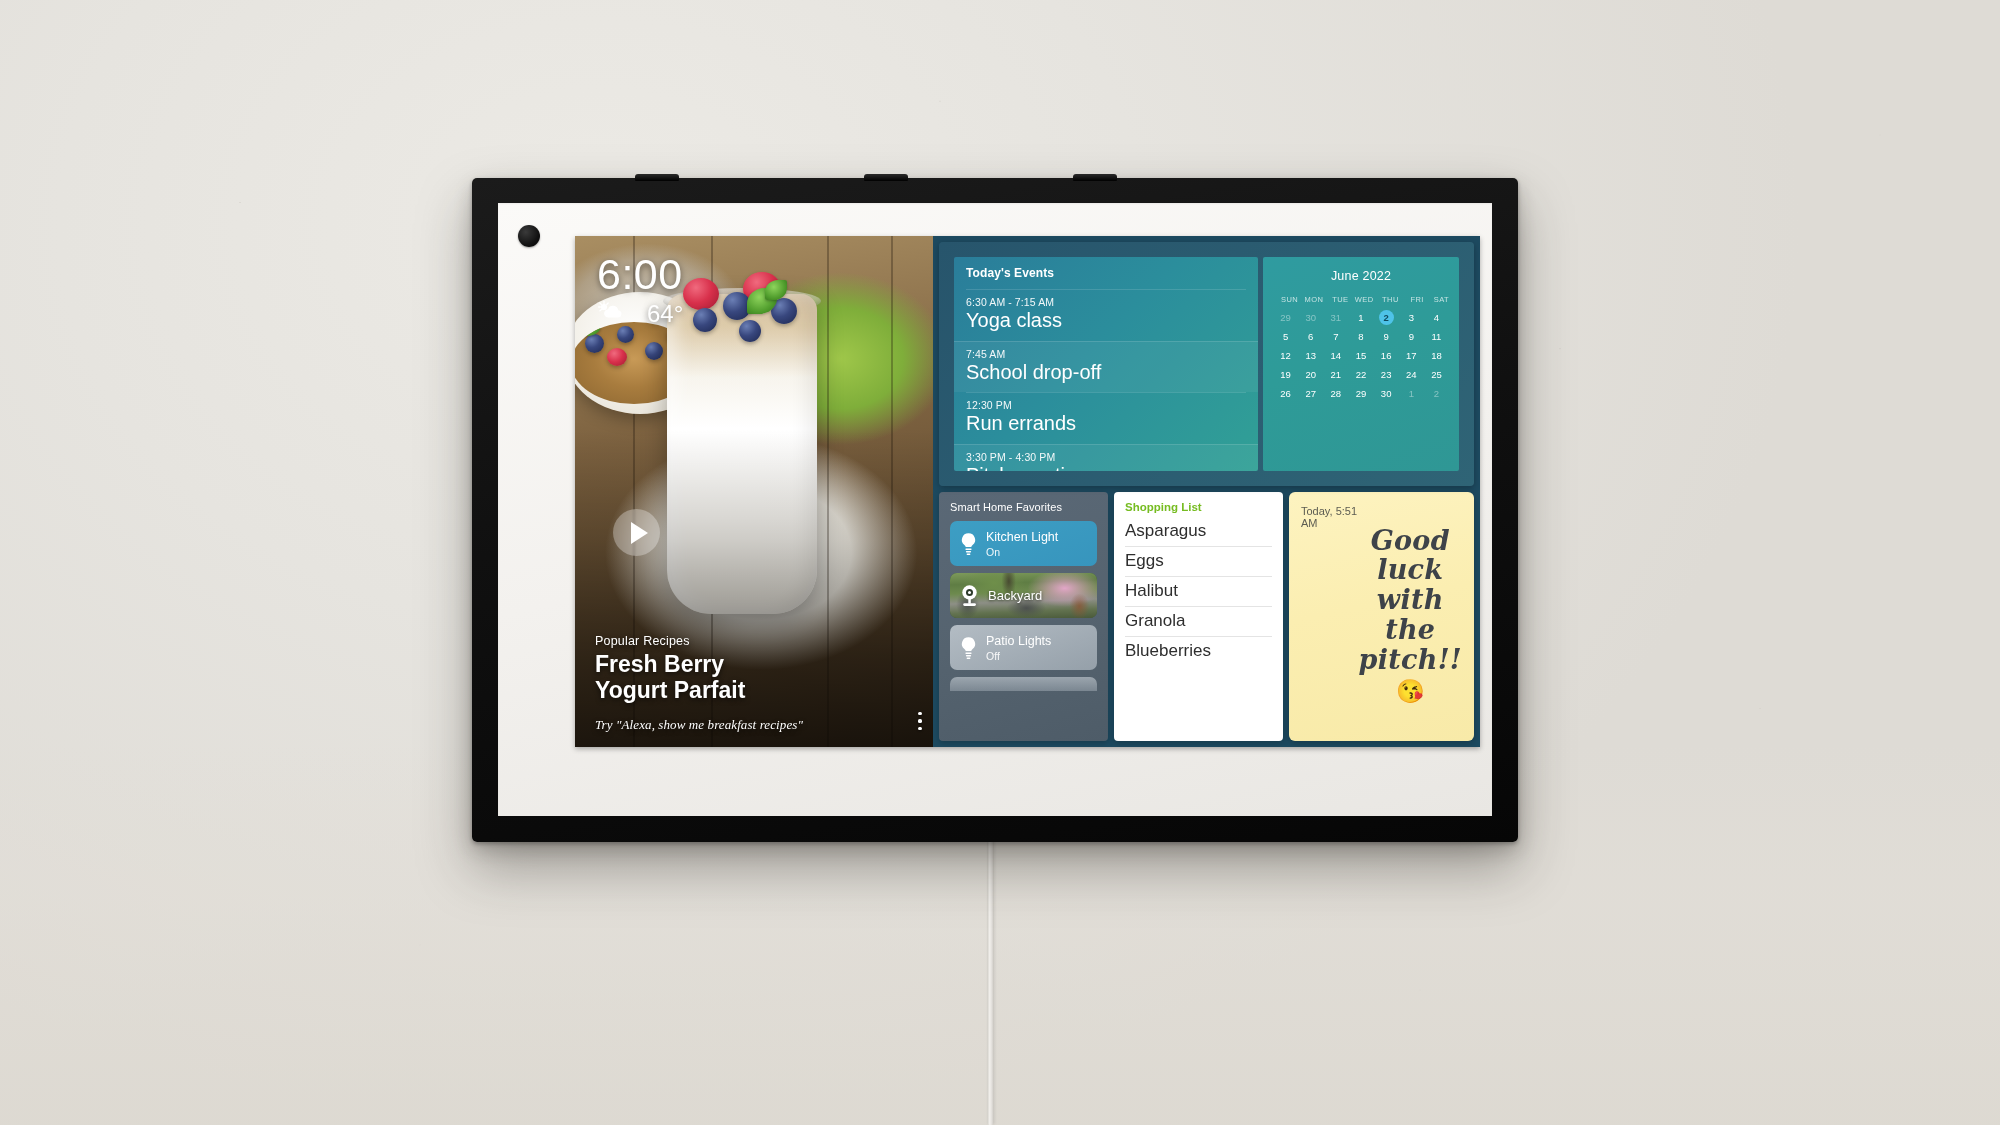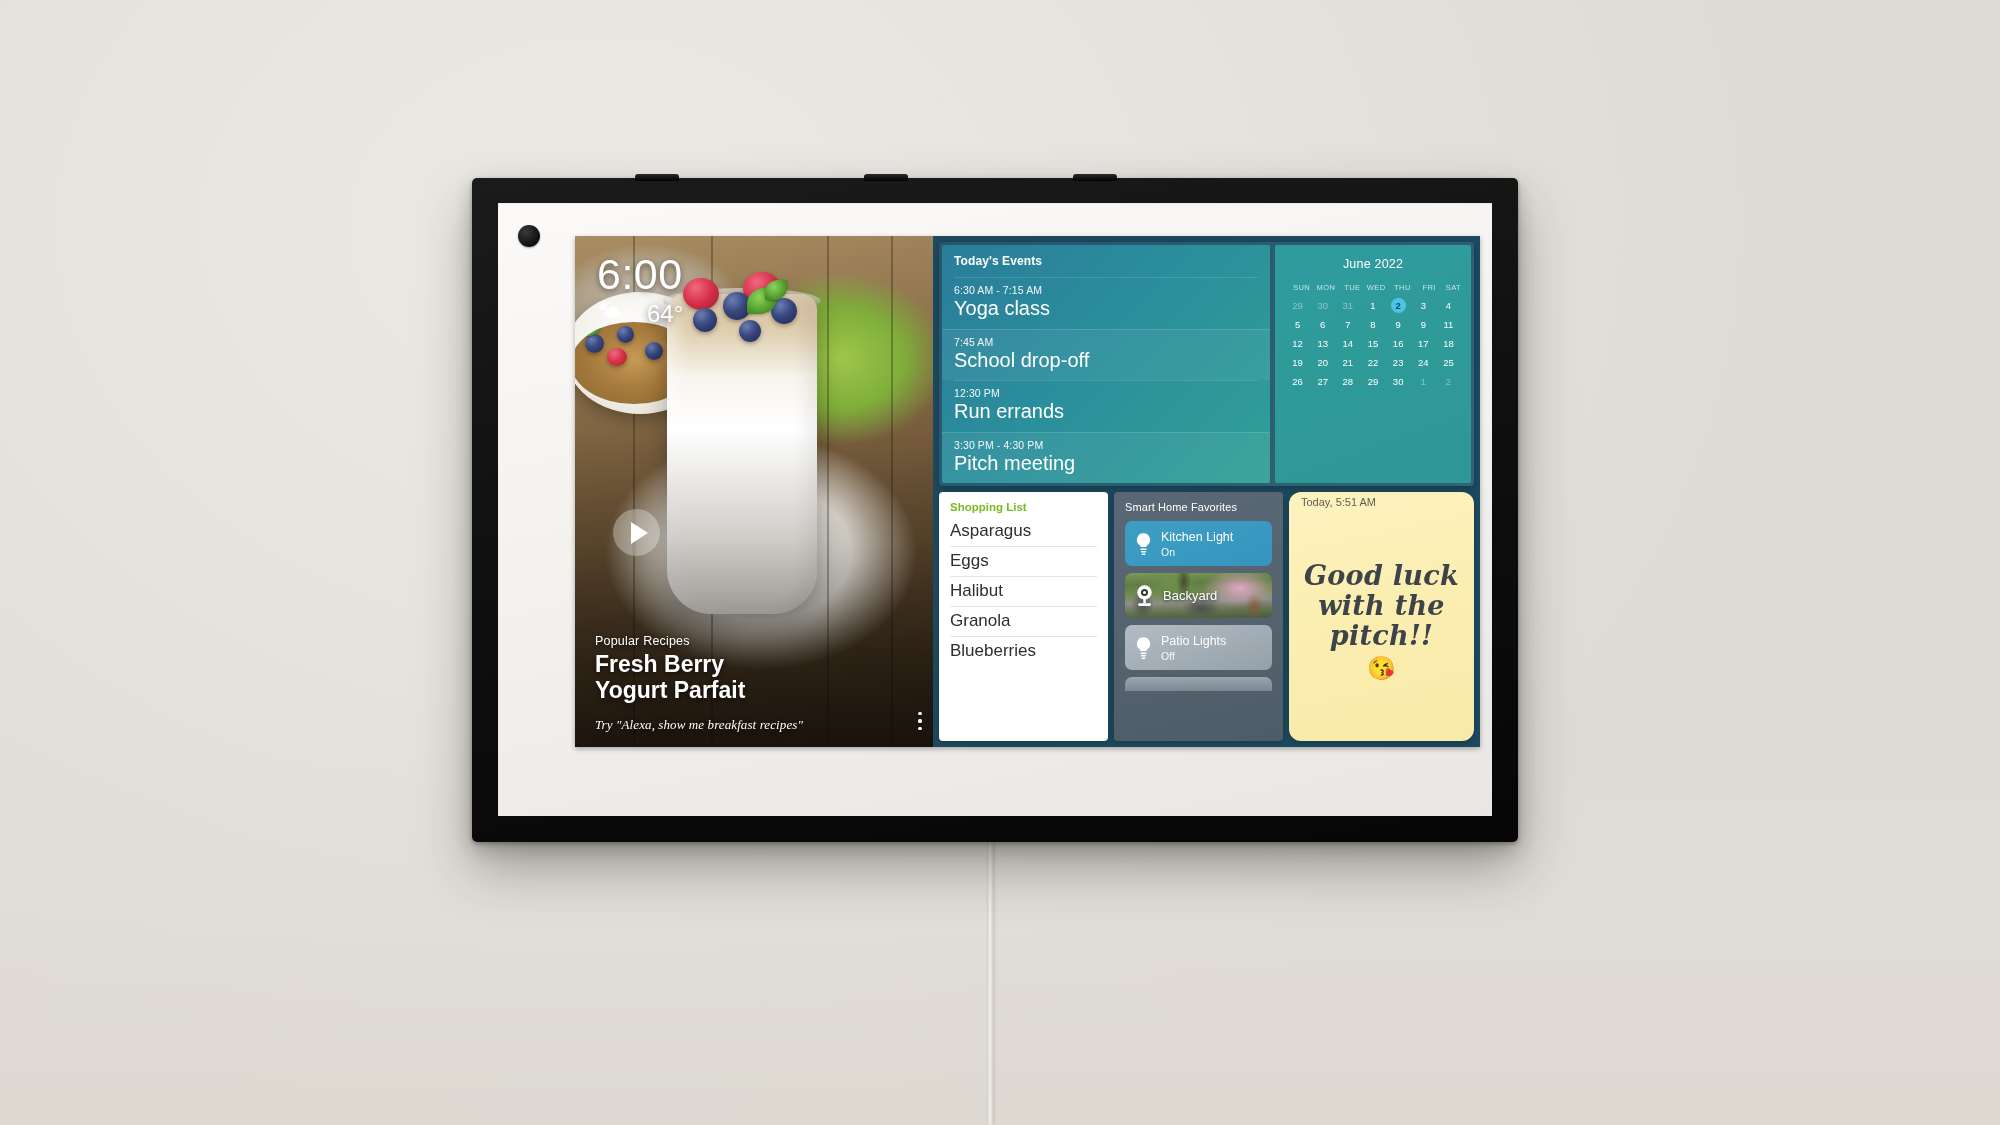--- a/index.html
+++ b/index.html
@@ -163,21 +163,21 @@
   }
   #recipe-more span{ width:3.2px; height:3.2px; border-radius:50%; background:#fff; box-shadow:0 1px 2px rgba(0,0,0,.5); }
 
   
   #right-col{ position:relative; flex:1; display:flex; flex-direction:column; background:#1d4a60; }
 
   
   #events-wrap{
     position:relative; margin:6px 6px 0 6px; height:244px;
     background:linear-gradient(135deg,#27556c 0%,#2f6476 100%);
-    border-radius:4px; padding:3px;
+    border-radius:4px; padding:15px;
     box-shadow:0 2px 6px rgba(0,0,0,.25);
     display:flex;
   }
   #events{
     flex:1; position:relative; overflow:hidden; border-radius:2px;
     background:linear-gradient(135deg,#2a7d9a 0%,#2b8e9c 45%,#31a096 100%);
     padding:9px 12px 0 12px;
   }
   #events-title{ color:#fff; font-size:12px; font-weight:700; letter-spacing:.1px; margin-bottom:9px; }
   .event-row{ padding:6px 0 8px 0; border-top:1px solid rgba(255,255,255,.13); }
@@ -253,24 +253,24 @@
       radial-gradient(ellipse 10px 24px at 40% 18%, rgba(58,48,40,.7) 0%, rgba(58,48,40,0) 72%);
   }
   .sh-card.cam .sh-inner{ position:relative; display:flex; align-items:center; }
   .sh-card-stub{
     border-radius:7px 7px 0 0; height:14px;
     background:linear-gradient(180deg,rgba(215,222,228,.55),rgba(200,208,216,.35));
   }
 
   
   #sticky{
-    flex:1; border-radius:12px; padding:4px 12px;
+    flex:1; border-radius:6px; padding:13px 12px;
     background:linear-gradient(168deg,#fdf3c0 0%,#fbeeb1 45%,#f8eaa8 100%);
     box-shadow:0 2px 7px rgba(0,0,0,.24);
-    display:flex; flex-direction:column;
+    display:flex; 
   }
   #sticky-time{ color:#5c5c52; font-size:11px; }
   #sticky-body{
     flex:1; display:flex; flex-direction:column; align-items:center; justify-content:center;
     margin-top:-4px;
   }
   #sticky-text{
     font-family:"DejaVu Serif", serif;
     font-style:italic; font-weight:700;
     color:#3e4349; font-size:27px; line-height:1.1; text-align:center;
@@ -435,29 +435,20 @@
                 <div class="cal-day"><span>29</span></div>
                 <div class="cal-day"><span>30</span></div>
                 <div class="cal-day dim"><span>1</span></div>
                 <div class="cal-day dim"><span>2</span></div>
               </div>
           </div>
         </div>
 
         <div id="bottom-row">
 
-          <div id="shopping">
-            <div id="shopping-title">Shopping List</div>
-            <div class="shop-item">Asparagus</div>
-            <div class="shop-item">Eggs</div>
-            <div class="shop-item">Halibut</div>
-            <div class="shop-item">Granola</div>
-            <div class="shop-item">Blueberries</div>
-          </div>
-
           <div id="smarthome">
             <div id="smarthome-title">Smart Home Favorites</div>
 
             <div class="sh-card on">
               <svg width="19" height="24" viewBox="0 0 19 24">
                 <path d="M9.5 1.2a6.6 6.6 0 0 0-4.1 11.8c.8.65 1.2 1.3 1.3 2.1h5.6c.1-.8.5-1.45 1.3-2.1A6.6 6.6 0 0 0 9.5 1.2z" fill="#fff"></path>
                 <rect x="6.4" y="16.4" width="6.2" height="1.5" rx=".7" fill="#fff"></rect>
                 <rect x="6.9" y="19" width="5.2" height="1.4" rx=".7" fill="#fff"></rect>
                 <rect x="7.6" y="21.6" width="3.8" height="1.4" rx=".7" fill="#fff"></rect>
               </svg>
@@ -492,20 +483,29 @@
               </svg>
               <div class="sh-text">
                 <div class="sh-label">Patio Lights</div>
                 <div class="sh-state">Off</div>
               </div>
             </div>
 
             <div class="sh-card-stub"></div>
           </div>
 
+          <div id="shopping">
+            <div id="shopping-title">Shopping List</div>
+            <div class="shop-item">Asparagus</div>
+            <div class="shop-item">Eggs</div>
+            <div class="shop-item">Halibut</div>
+            <div class="shop-item">Granola</div>
+            <div class="shop-item">Blueberries</div>
+          </div>
+
           <div id="sticky">
             <div id="sticky-time">Today, 5:51 AM</div>
             <div id="sticky-body">
               <div id="sticky-text">
                 <div>Good luck</div>
                 <div>with the</div>
                 <div>pitch!!</div>
               </div>
               <div id="sticky-emoji">😘</div>
             </div>

